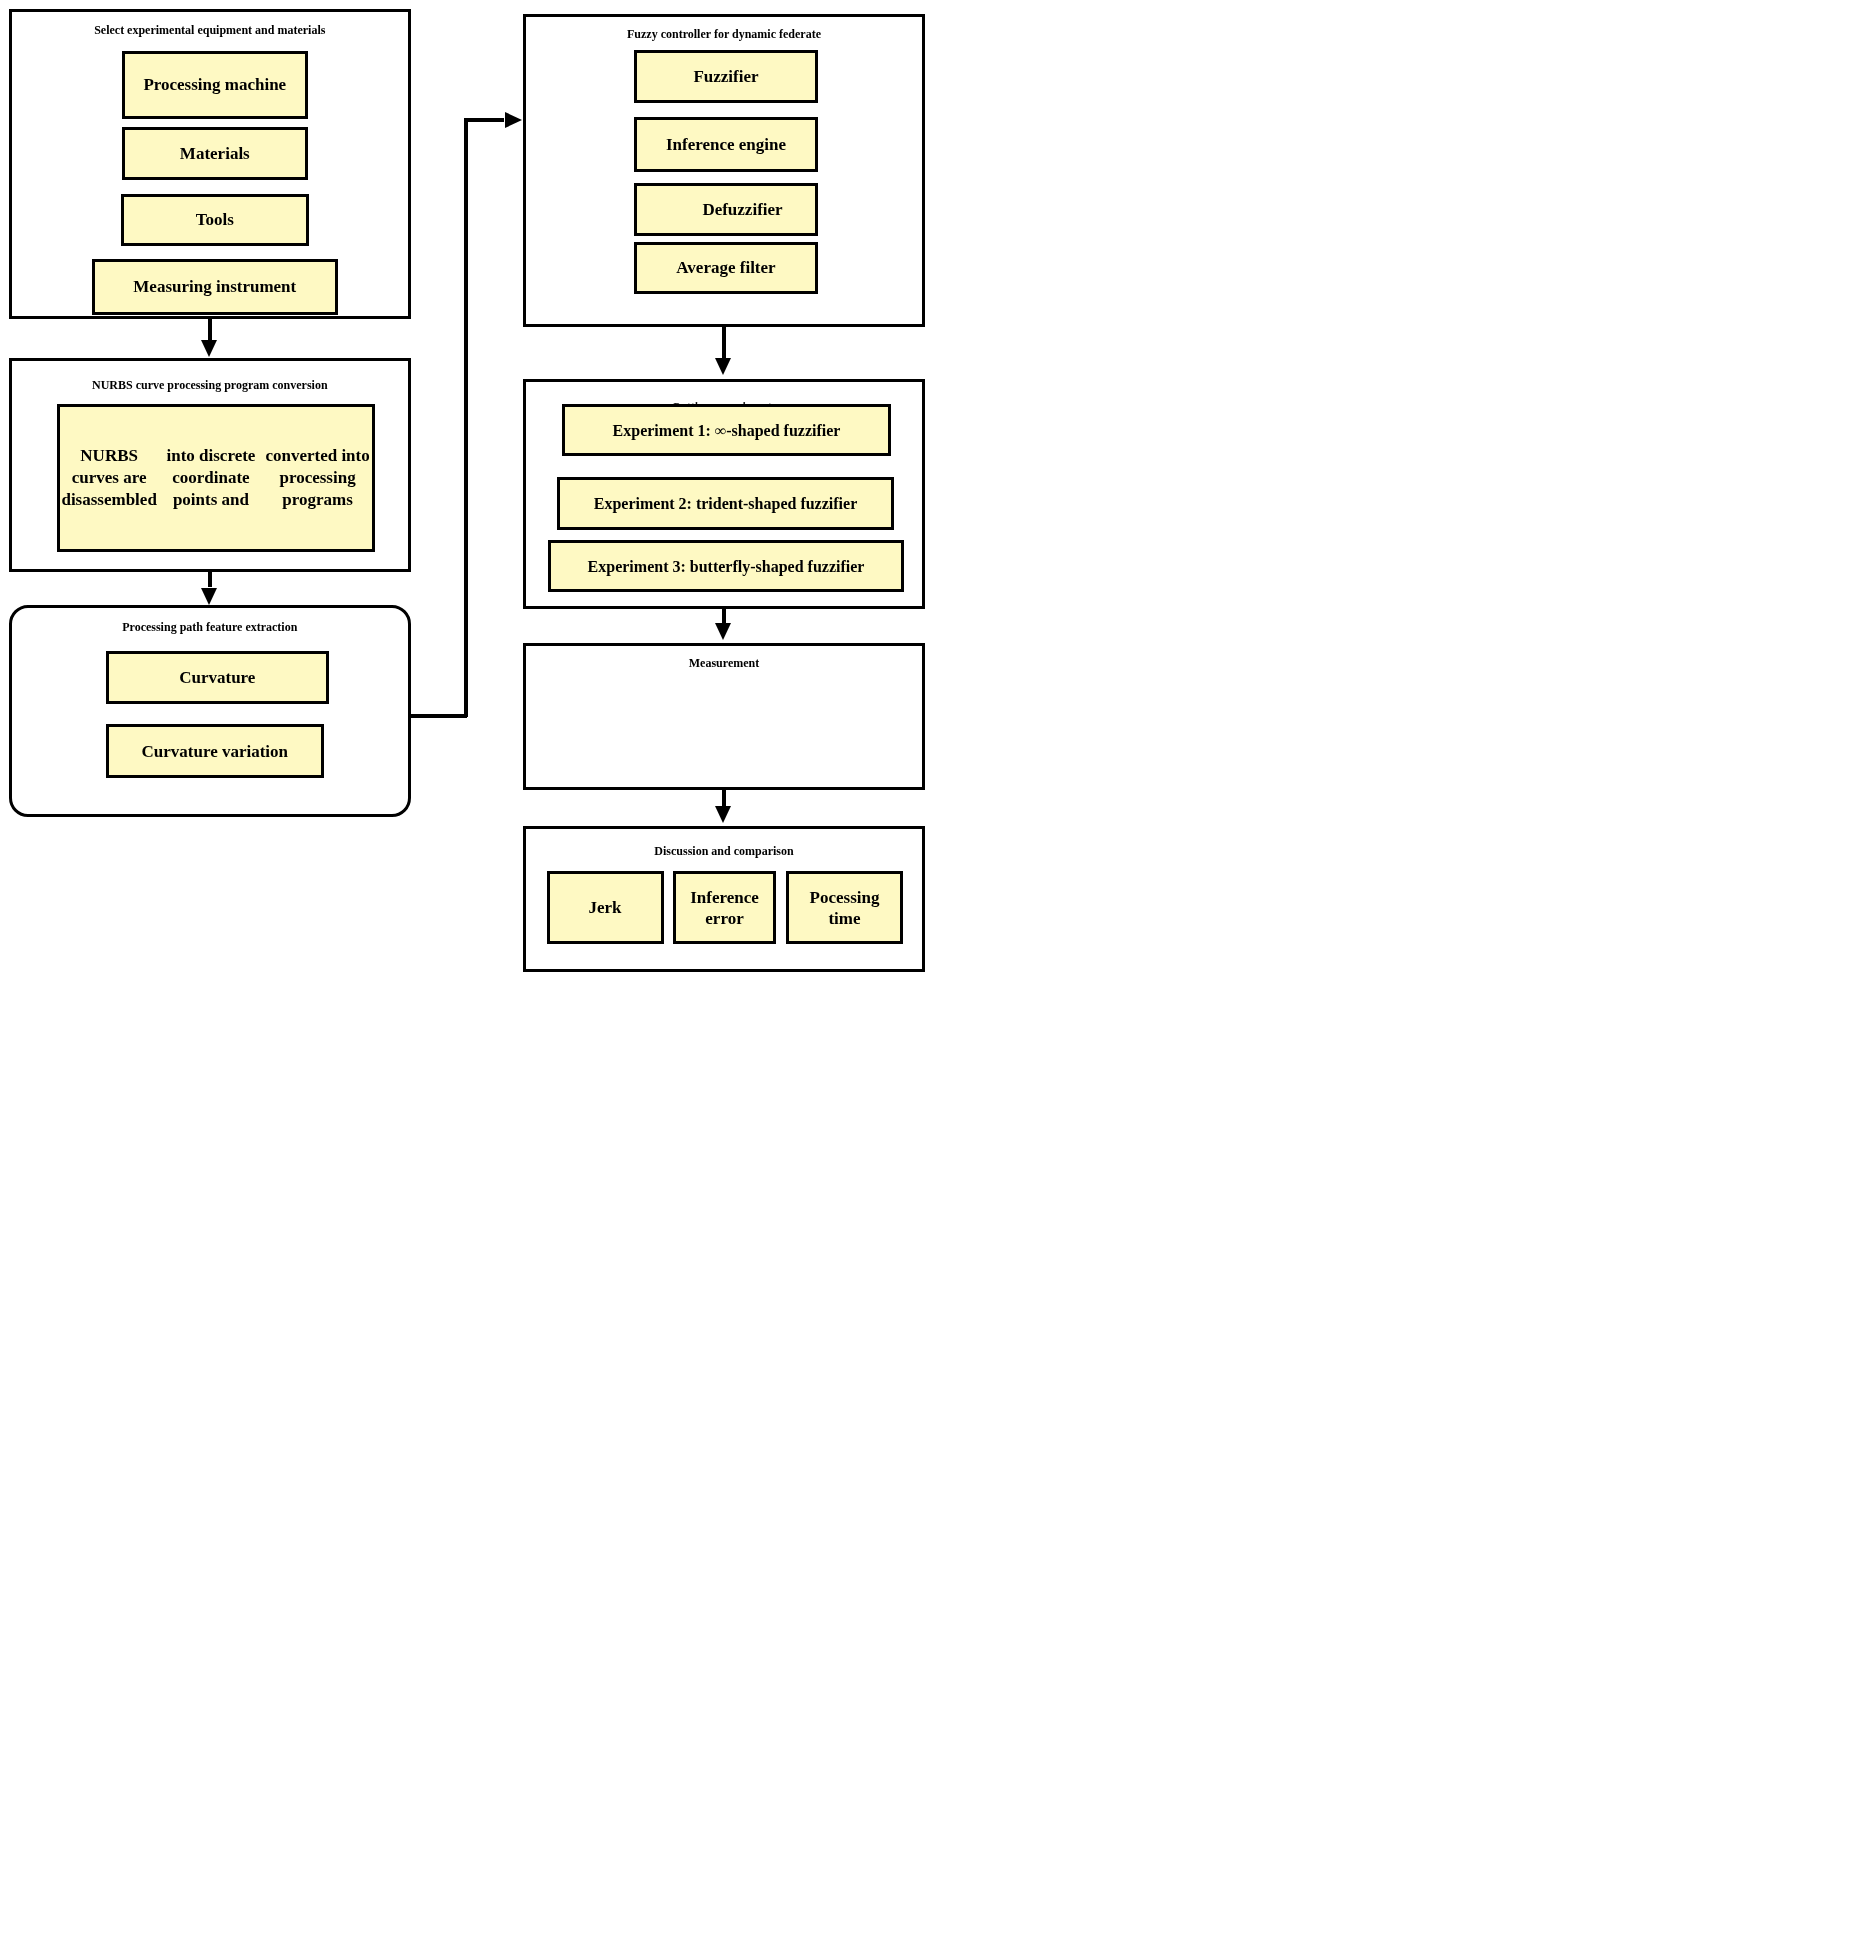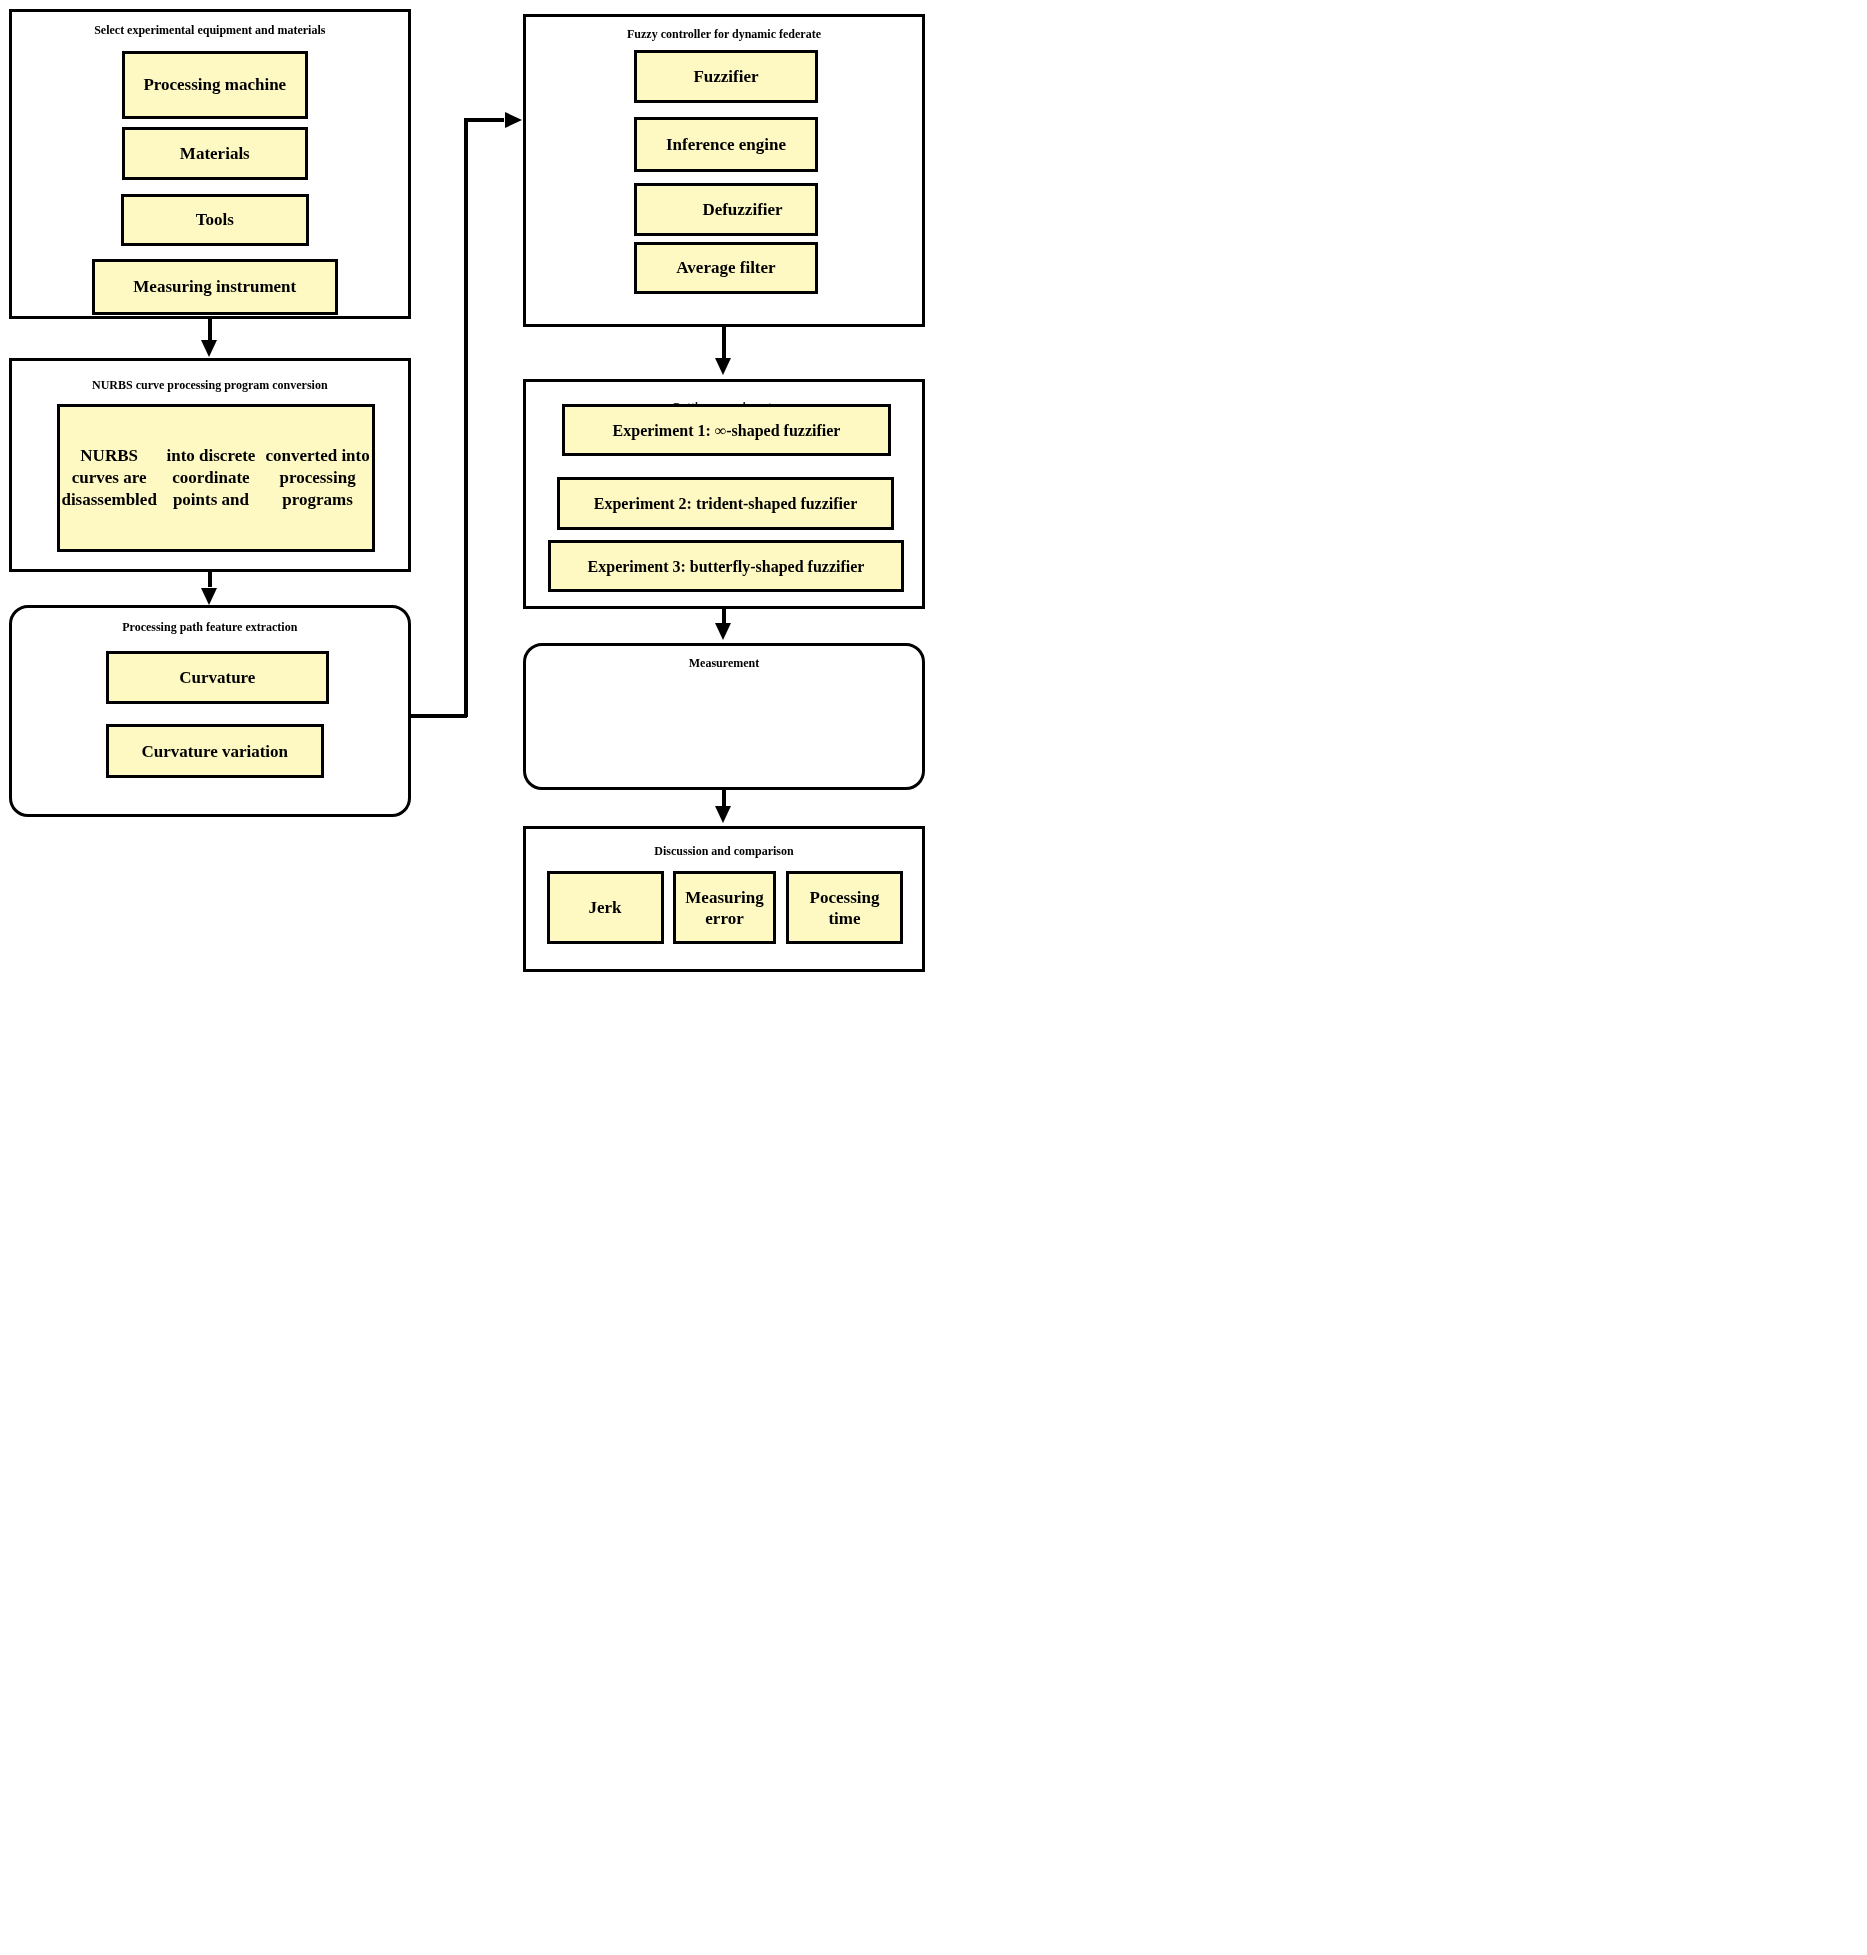--- a/index.html
+++ b/index.html
@@ -117,28 +117,28 @@
   <div class="box" style="left:523px; top:379px; width:402px; height:230px;">
     <div class="box-title" style="top:15.2px;">Cutting experiments</div>
     <div class="node small-text" style="left:36px; top:22px; width:329px; height:52px;">Experiment 1: ∞-shaped fuzzifier</div>
     <div class="node small-text" style="left:31px; top:95px; width:337px; height:53px;">Experiment 2: trident-shaped fuzzifier</div>
     <div class="node small-text" style="left:22px; top:158px; width:356px; height:52px;">Experiment 3: butterfly-shaped fuzzifier</div>
   </div>
 
   <div class="line" style="left:722px; top:609px; width:3.5px; height:14px;"></div>
   <div class="arrow-head-down" style="left:715px; top:623px;"></div>
 
-  <div class="box" style="left:523px; top:643px; width:402px; height:147px;border-radius:19px;">
+  <div class="box" style="left:523px; top:643px; width:402px; height:147px;">
     <div class="box-title" style="top:6.5px;">Measurement</div>
   </div>
 
   <div class="line" style="left:722px; top:790px; width:3.5px; height:16.4px;"></div>
   <div class="arrow-head-down" style="left:715px; top:806px;"></div>
 
   <div class="box" style="left:523px; top:826px; width:402px; height:146px;">
     <div class="box-title" style="top:11.7px;">Discussion and comparison</div>
     <div class="node" style="left:20.5px; top:42px; width:117px; height:73px;">Jerk</div>
-    <div class="node" style="left:147px; top:42px; width:103px; height:73px; padding:0 5.9px;">Measuring error</div>
+    <div class="node" style="left:147px; top:42px; width:103px; height:73px; padding:0 5.9px;">Inference error</div>
     <div class="node" style="left:260px; top:42px; width:117px; height:73px; padding:0 8.2px;">Pocessing time</div>
   </div>
 
 </div>
 
 
 </body></html>

